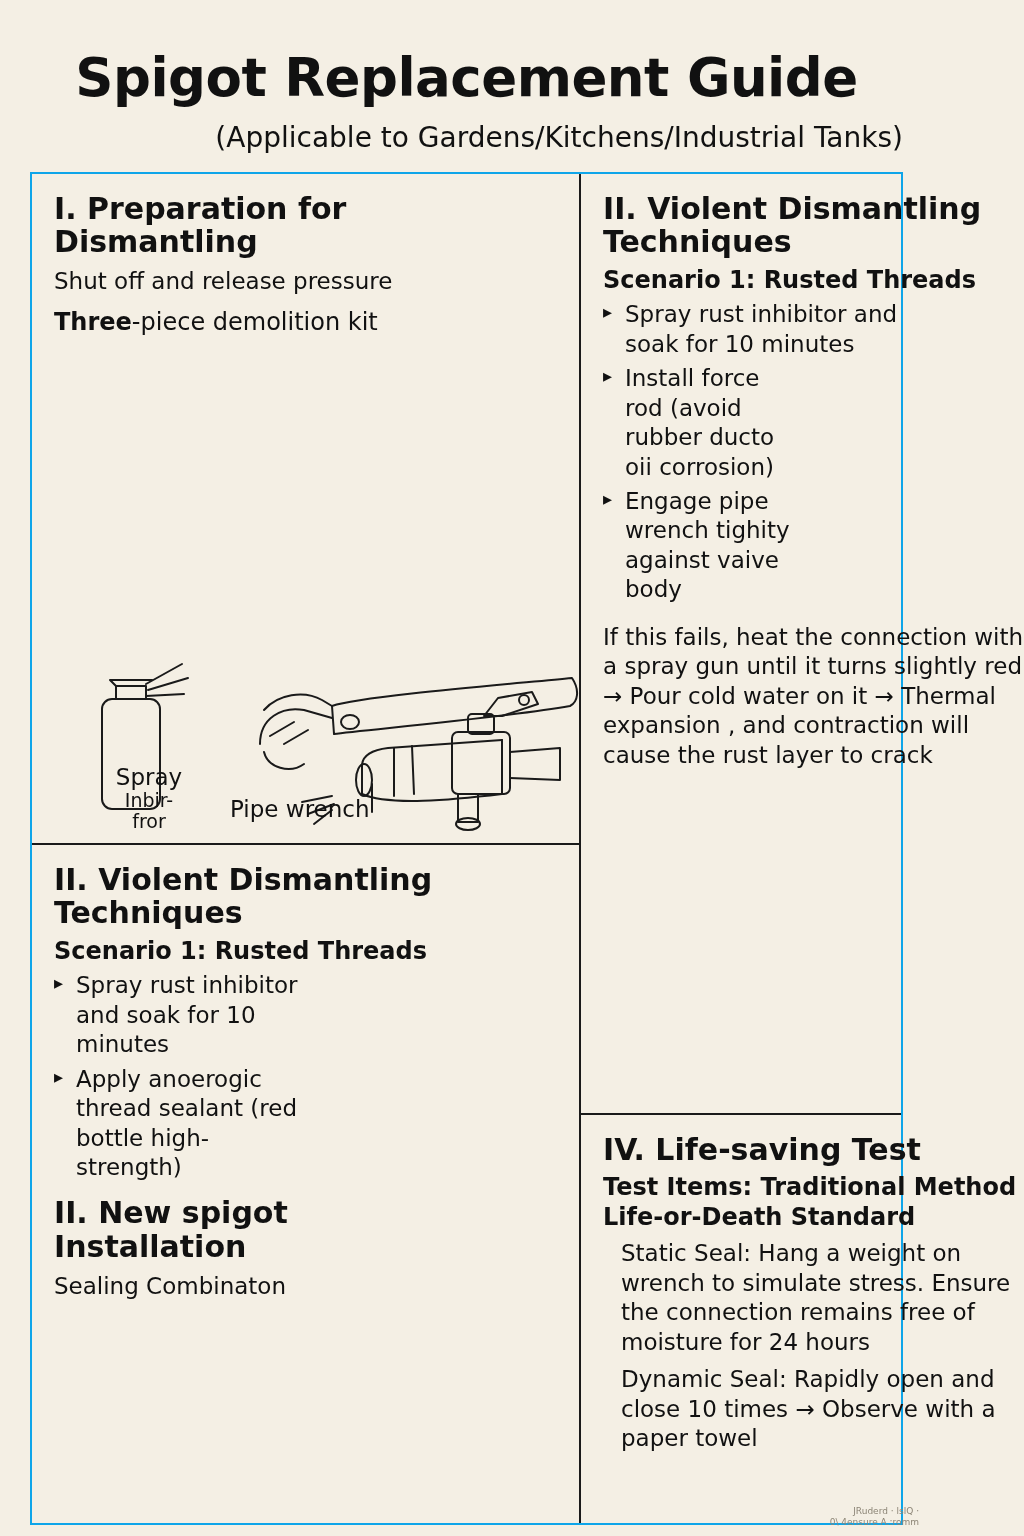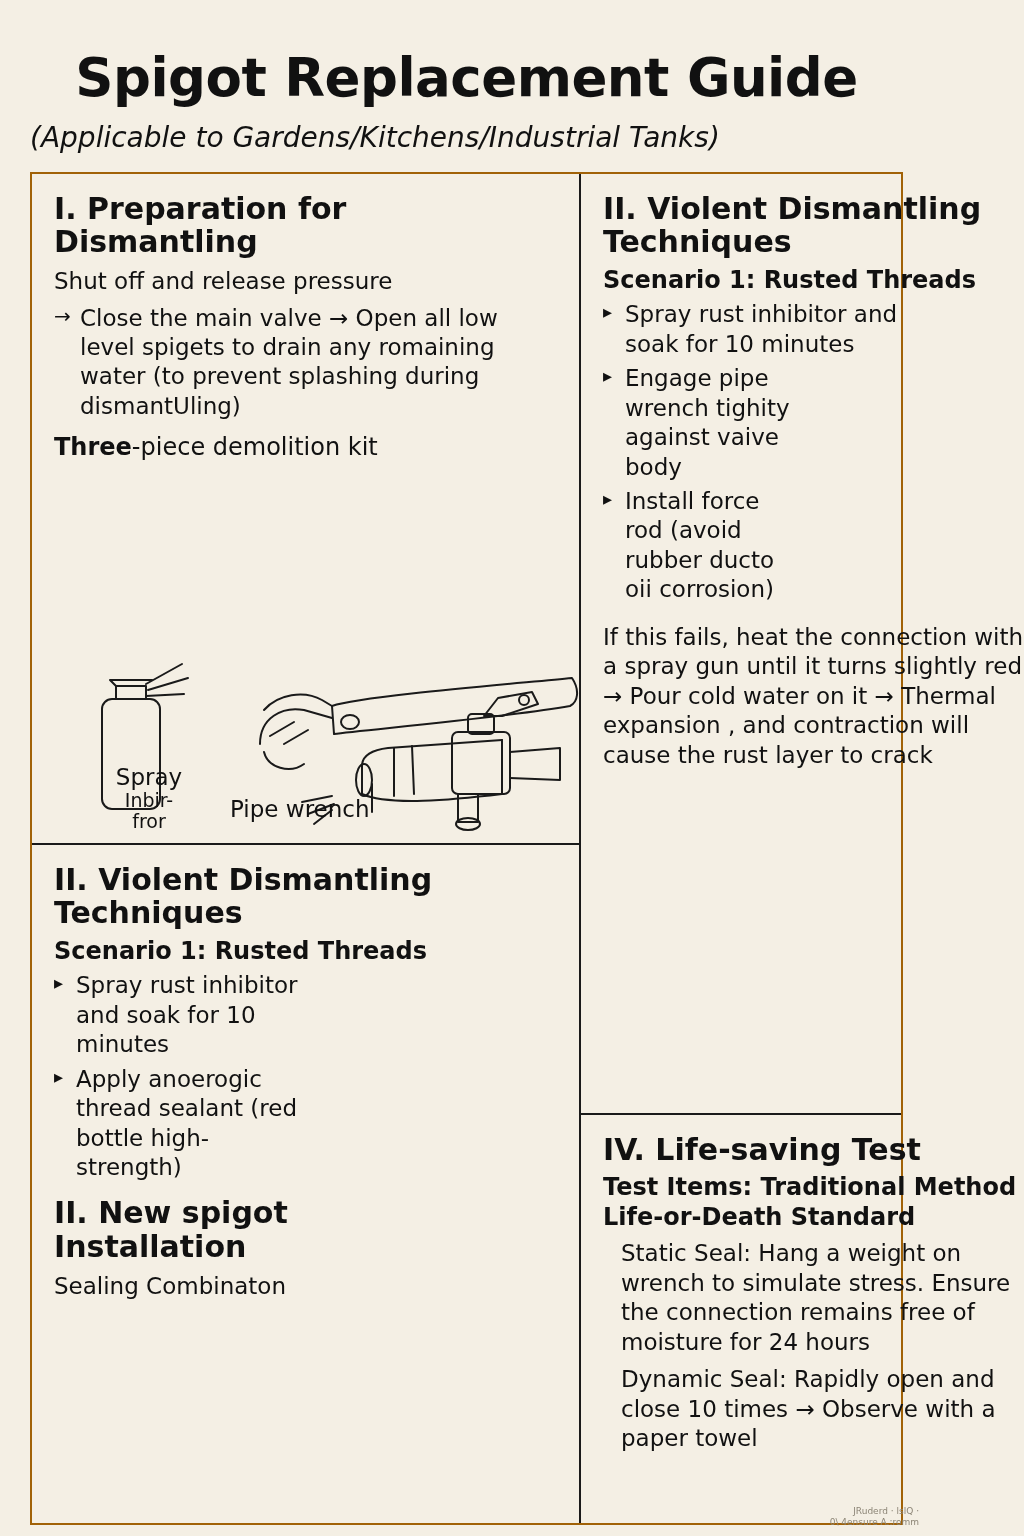--- a/index.html
+++ b/index.html
@@ -18,28 +18,27 @@
   }
   .title{
     text-align:center;
     font-size:53px;
     font-weight:bold;
     letter-spacing:-0.5px;
     margin:14px 0 6px 0;
     line-height:1.05;
   }
   .subtitle{
-    text-align:left;
+    text-align:right;
     font-size:28px;
     margin:15px 0 18px 0;
-    font-style:italic;
   }
   .grid{
     position:relative;
-    border:2px solid #a16207;
+    border:2px solid #0ea5e9;
     width:100%;
     height:1353px;
     box-sizing:border-box;
   }
   .vline{
     position:absolute;
     top:0;bottom:0;
     left:547px;
     width:2px;background:#1a1a1a;
   }
@@ -112,21 +111,20 @@
 
   <div class="grid">
     <div class="vline"></div>
     <div class="hline-left"></div>
     <div class="hline-right"></div>
 
     <div class="cell" id="cell-prep">
       <h2 class="sec">I. Preparation for Dismantling</h2>
       <p class="lead">Shut off and release pressure</p>
       <ul class="arrows">
-        <li>Close the main valve → Open all low level spigets to drain any romaining water (to prevent splashing during dismantUling)</li>
       </ul>
       <div class="kicker">
         <b>Three</b><span>-piece demolition kit</span>
       </div>
 
       <div class="art" style="left:0;top:470px;width:547px;height:200px;">
         <svg width="547" height="200" viewBox="0 0 547 200">
           <g fill="none" stroke="#1a1a1a" stroke-width="2" stroke-linecap="round" stroke-linejoin="round">
 
             <rect x="70" y="55" width="58" height="110" rx="10"></rect>
@@ -178,22 +176,22 @@
       <h2 class="sec" style="width:250px;margin-top:14px;">II. New spigot Installation</h2>
       <p class="lead">Sealing Combinaton</p>
 
     </div>
 
     <div class="cell" id="cell-violent-right">
       <h2 class="sec">II. Violent Dismantling Techniques</h2>
       <h3 class="sub">Scenario 1: Rusted Threads</h3>
       <ul class="bullets">
         <li style="width:310px;">Spray rust inhibitor and soak for 10 minutes</li>
+        <li style="width:150px;">Install force rod (avoid rubber ducto oii corrosion)</li>
         <li style="width:185px;">Engage pipe wrench tighity against vaive body</li>
-        <li style="width:150px;">Install force rod (avoid rubber ducto oii corrosion)</li>
       </ul>
       <p class="para" style="margin-top:18px;">If this fails, heat the connection with a spray gun until it turns slightly red → Pour cold water on it → Thermal expansion , and contraction will cause the rust layer to crack</p>
 
     </div>
 
     <div class="cell" id="cell-test">
       <h2 class="sec">IV. Life-saving Test</h2>
       <h3 class="sub" style="margin-bottom:2px;">Test Items: Traditional Method</h3>
       <h3 class="sub" style="margin-top:0;">Life-or-Death Standard</h3>
       <p class="para" style="padding-left:18px;">Static Seal: Hang a weight on wrench to simulate stress. Ensure the connection remains free of moisture for 24 hours</p>

